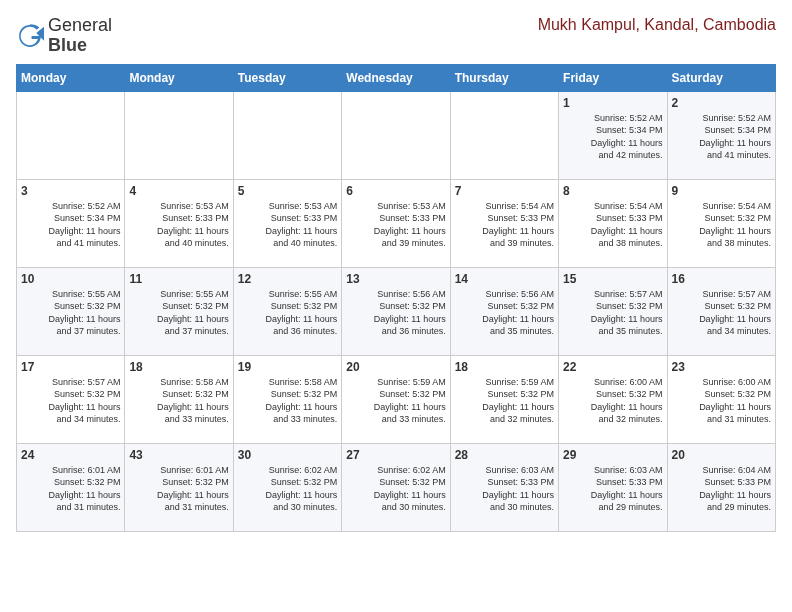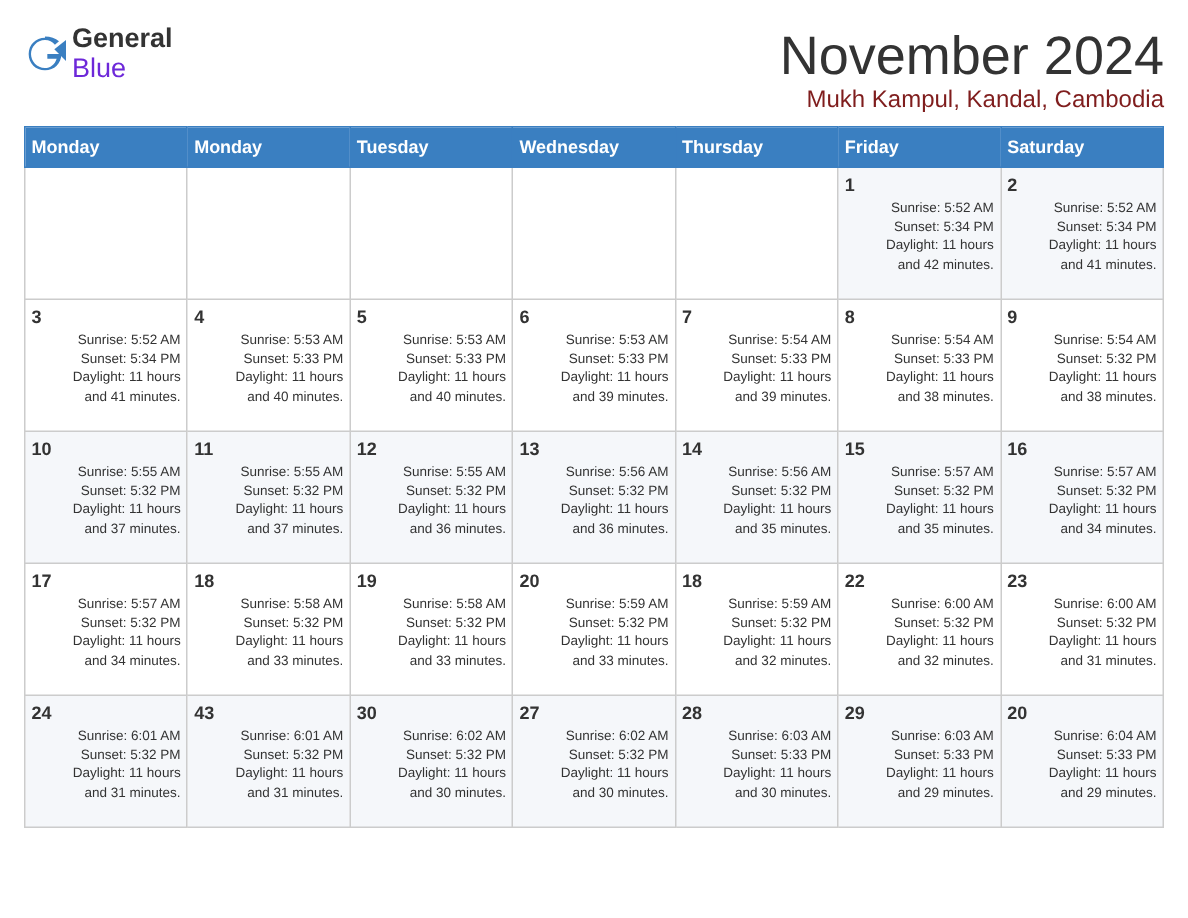--- a/index.html
+++ b/index.html
@@ -18,22 +18,22 @@
     }
     .logo {
       display: flex;
       align-items: center;
       gap: 4px;
     }
     .logo-text {
       font-size: 18px;
       line-height: 1.1;
     }
-    .logo-general { font-weight: bold; color: #333; }
-    .logo-blue { font-weight: normal; color: #6d28d9; }
+    .logo-general { font-weight: normal; color: #333; }
+    .logo-blue { font-weight: bold; color: #404040; }
     .logo-icon {
       width: 28px;
       height: 28px;
     }
     .title-area {
       text-align: right;
     }
     .month-title {
       font-size: 36px;
       font-weight: normal;
@@ -98,21 +98,20 @@
 
       <path d="M18 4 C10 4 4 10 4 18 C4 26 10 32 18 32 C26 32 32 26 32 18 L20 18 L20 22 L28 22 C26.5 27 22.5 30 18 30 C11 30 6 24 6 18 C6 12 11 6 18 6 C21.5 6 24.5 7.5 26.5 10 L30 7 C27 4.5 22.7 3 18 3 Z" fill="#3a7fc1"></path>
       <polygon points="26,14 36,6 36,24" fill="#3a7fc1"></polygon>
     </svg>
     <div class="logo-text">
       <span class="logo-general">General</span><br>
       <span class="logo-blue">Blue</span>
     </div>
   </div>
   <div class="title-area">
-    <div class="month-title">November 2024</div>
     <div class="location-title">Mukh Kampul, Kandal, Cambodia</div>
   </div>
 </div>
 
 <table class="calendar">
   <thead>
     <tr>
     <th>Monday</th>
         <th>Monday</th>
         <th>Tuesday</th>

